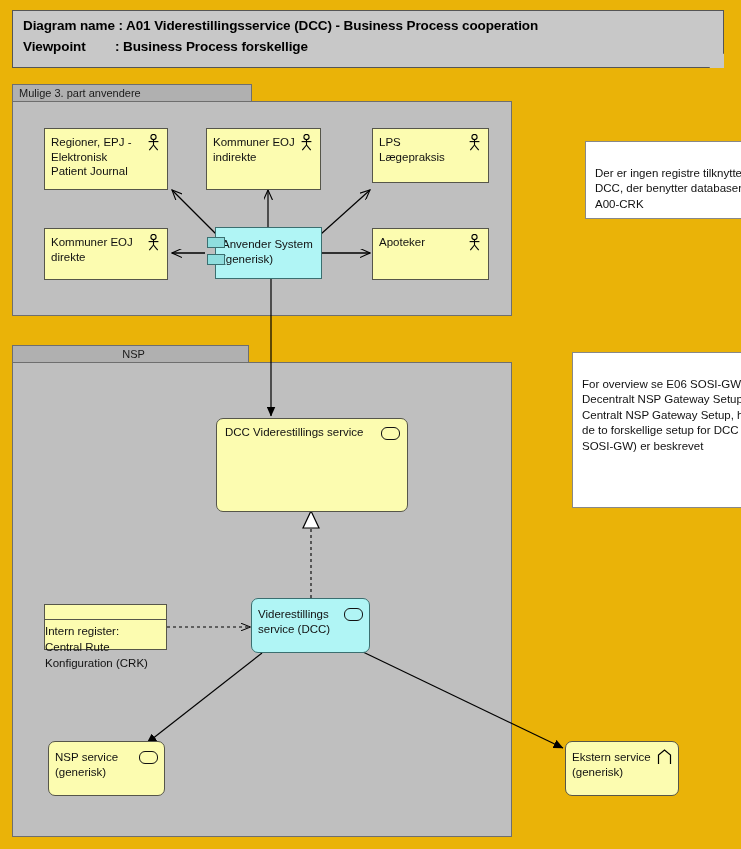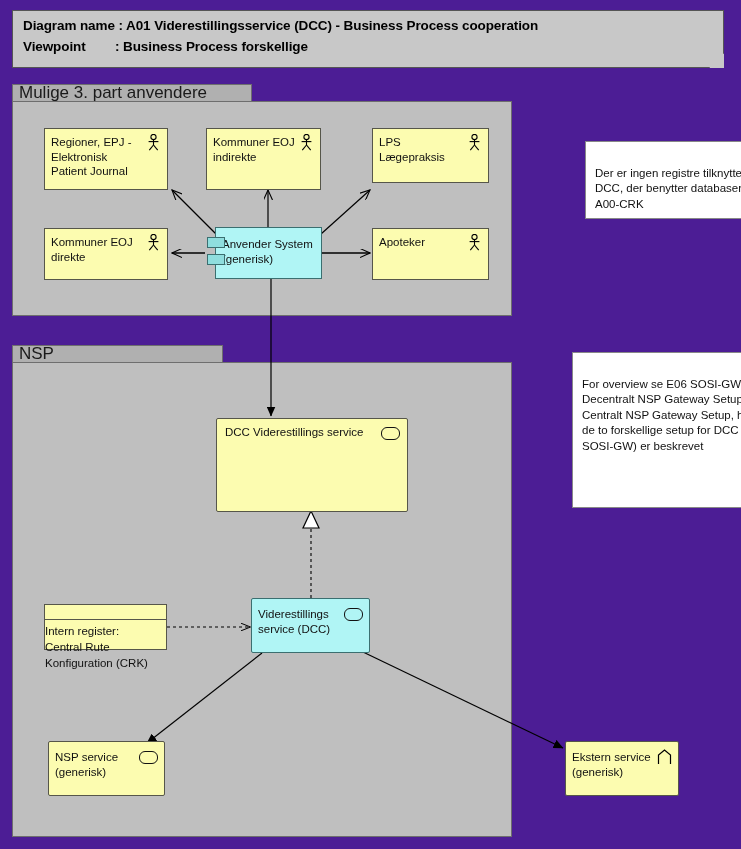--- a/index.html
+++ b/index.html
@@ -13,21 +13,21 @@
     position: relative;
     font-family: "Liberation Sans", sans-serif;
     -webkit-font-smoothing: antialiased;
   }
   #canvas {
     position: absolute;
     left: 0; top: 0;
     width: 741px;
     height: 849px;
     overflow: hidden;
-    background: #4c1d95;
+    background: #eab308;
   }
   
   #title-banner {
     position: absolute;
     left: 12px;
     top: 10px;
     width: 712px;
     height: 58px;
     background: #c8c8c8;
     border: 1px solid #555555;
@@ -72,21 +72,21 @@
   }
   .group-tab {
     position: absolute;
     left: 0;
     top: 0;
     height: 17px;
     box-sizing: border-box;
     background: #b0b0b0;
     border: 1px solid #6e6e6e;
     border-bottom: none;
-    font-size: 17px;
+    font-size: 11px;
     color: #1a1a1a;
     padding-left: 6px;
     line-height: 16px;
     white-space: nowrap;
     z-index: 3;
   }
 
   
   .node {
     position: absolute;
@@ -102,21 +102,21 @@
     left: 0;
     right: 0;
     top: 6px;
     padding: 0 6px;
     line-height: 14.5px;
     white-space: pre-line;
     box-sizing: border-box;
   }
   .node.yellow { background: #fcfcb0; border-color: #56564a; }
   .node.cyan   { background: #b0f5f5; border-color: #3b6f70; }
-  .node.rounded { border-radius: 2px; }
+  .node.rounded { border-radius: 7px; }
 
   
   .icon-actor {
     position: absolute;
     top: 5px;
     right: 7px;
     width: 13px;
     height: 17px;
   }
   
@@ -208,21 +208,21 @@
     <div class="title-row" id="title-row-2"><span class="title-label">Viewpoint</span><span>: Business Process forskellige</span></div>
     <div class="fold"></div>
   </div>
 
   <div class="group" style="left:12px; top:84px; width:500px; height:232px;">
     <div class="group-tab" style="width:240px;"><span>Mulige 3. part anvendere</span></div>
     <div class="group-body" style="top:17px; width:500px; height:215px;"></div>
   </div>
 
   <div class="group" style="left:12px; top:345px; width:500px; height:492px;">
-    <div class="group-tab" style="width:211px;"><span>NSP</span></div>
+    <div class="group-tab" style="width:237px;text-align:center;"><span>NSP</span></div>
     <div class="group-body" style="top:17px; width:500px; height:475px;"></div>
   </div>
 
   <svg id="connectors" viewBox="0 0 741 849" xmlns="http://www.w3.org/2000/svg">
     <defs>
       <marker id="arrow-open" markerWidth="11" markerHeight="9" refX="10" refY="4.5" orient="auto" markerUnits="userSpaceOnUse">
         <path d="M0,0 L10,4.5 L0,9" fill="none" stroke="#000" stroke-width="1.1"></path>
       </marker>
       <marker id="arrow-solid" markerWidth="10" markerHeight="9" refX="9.5" refY="4.5" orient="auto" markerUnits="userSpaceOnUse">
         <path d="M0,0 L10,4.5 L0,9 Z" fill="#000"></path>

